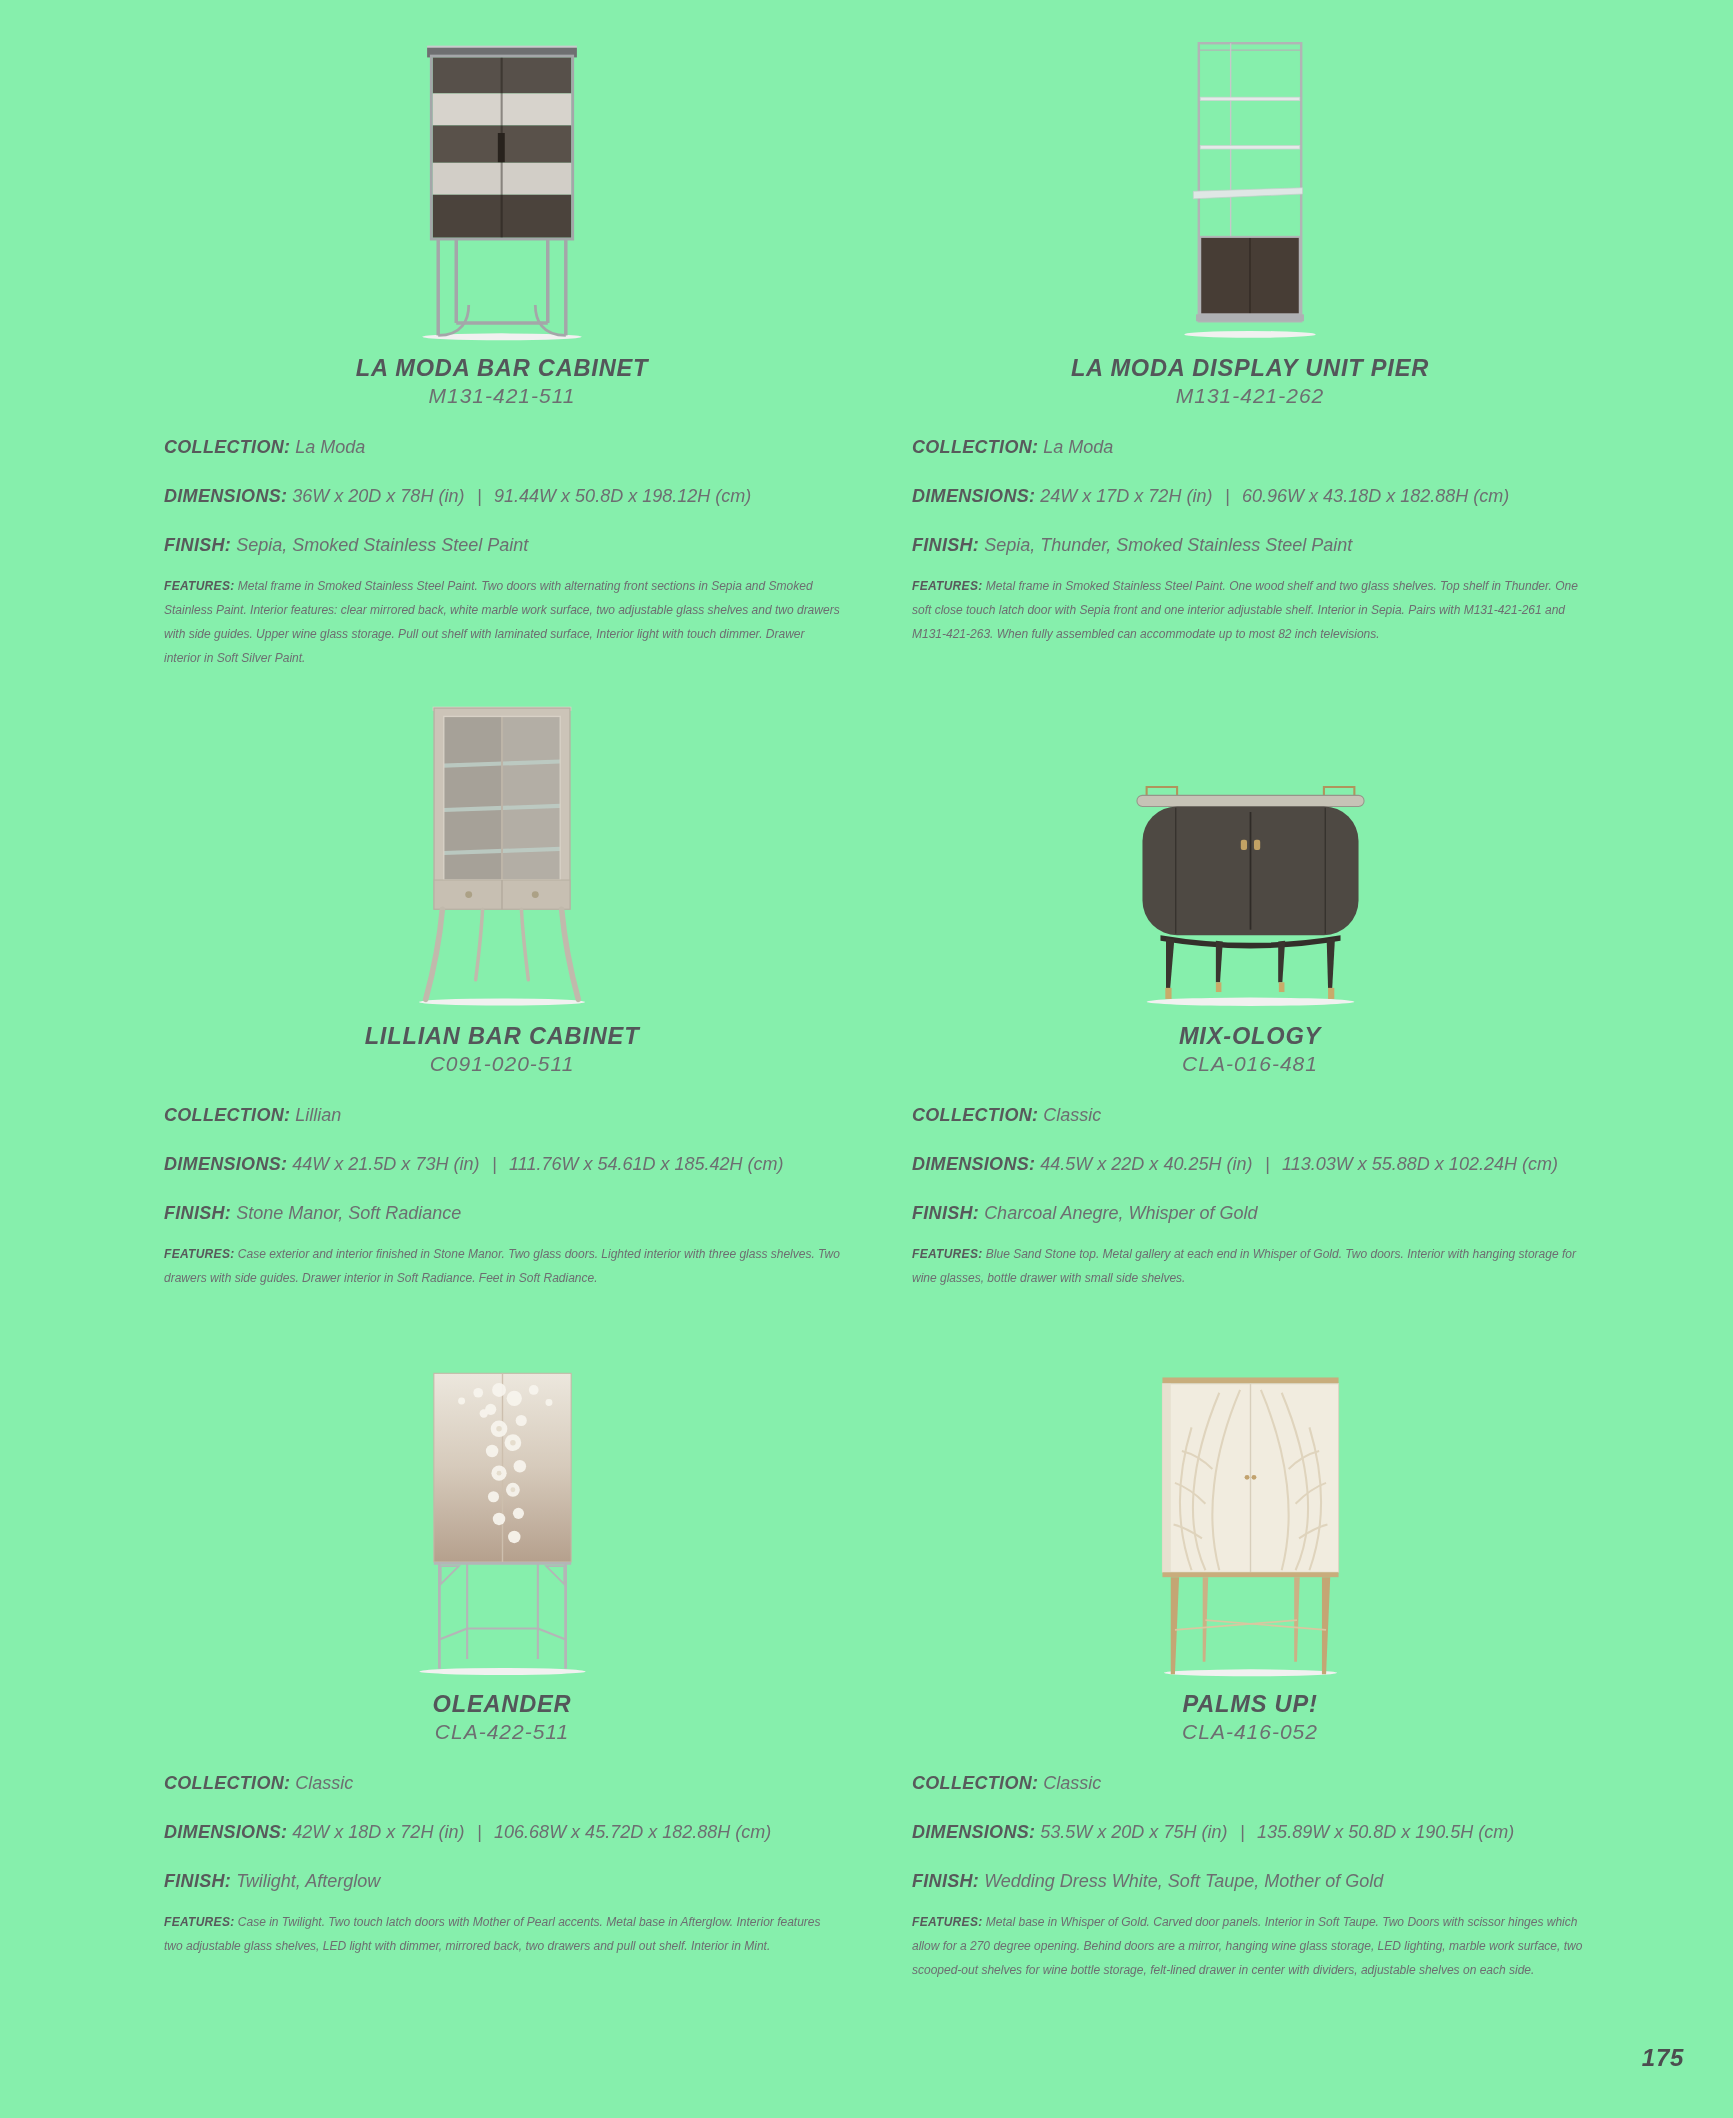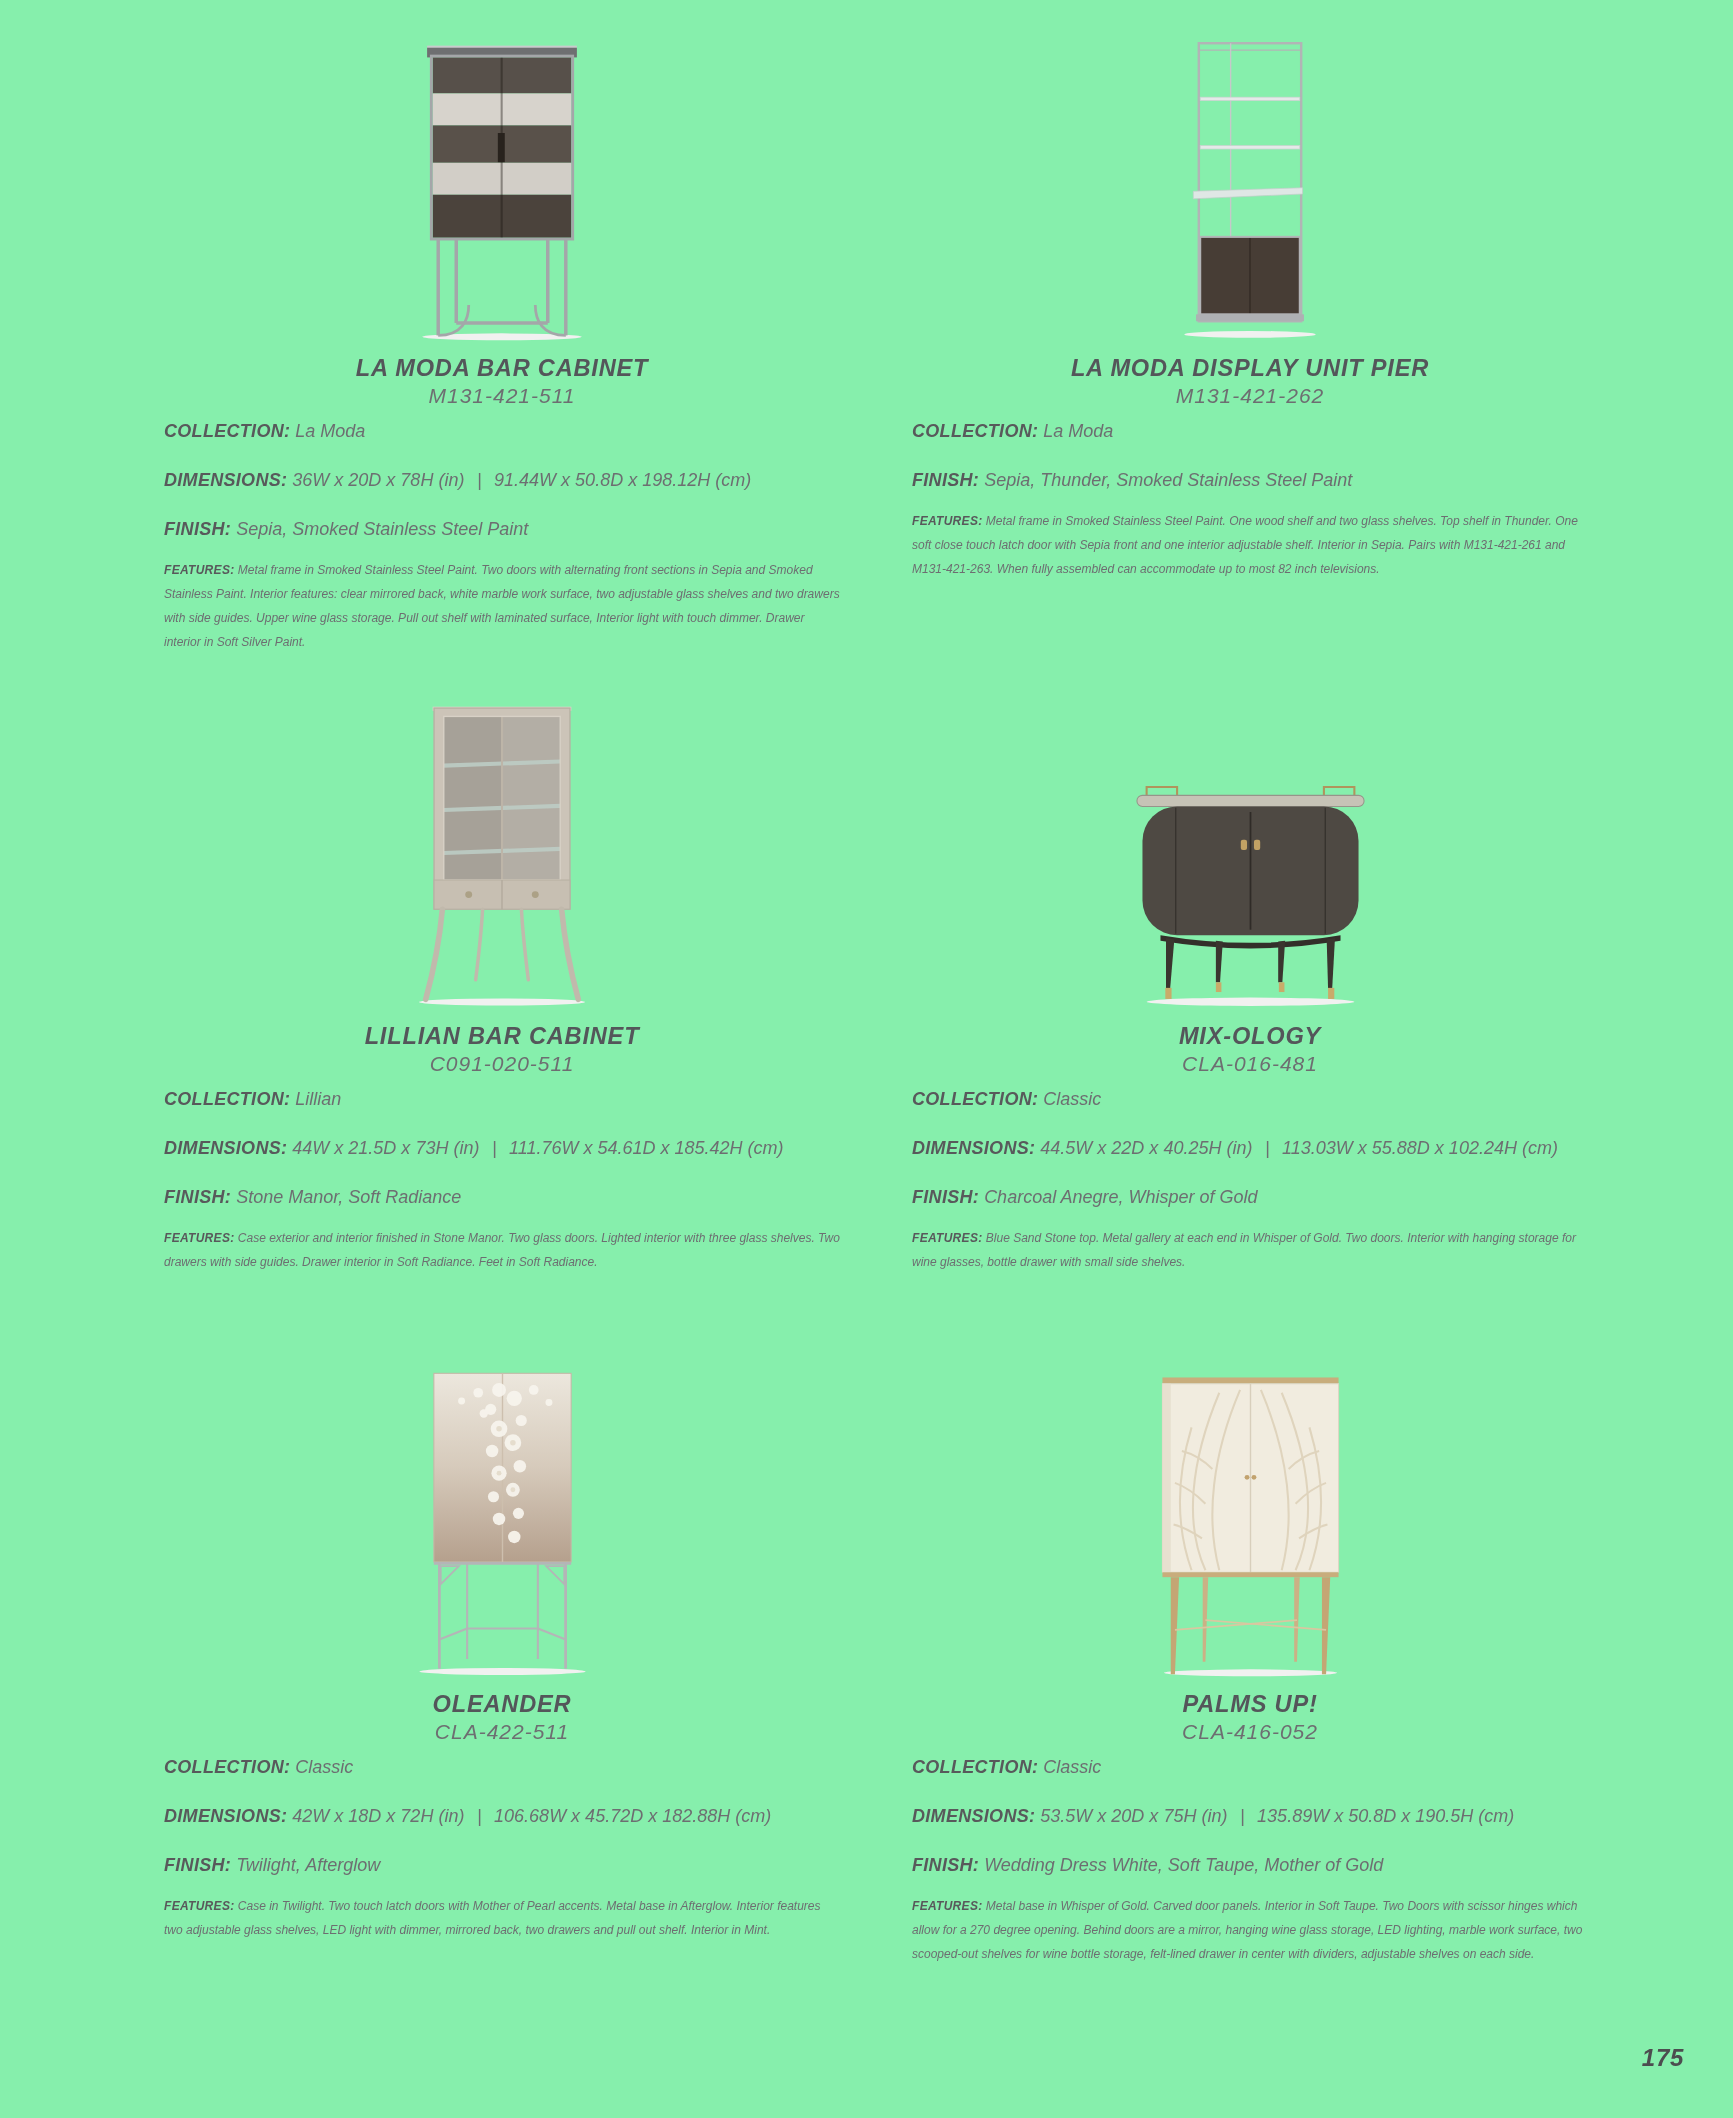--- a/index.html
+++ b/index.html
@@ -50,21 +50,21 @@
     color:#6d6e71;
     text-align:center;
   }
   .detail{
     align-self:stretch;
     font-size:18px;
     line-height:24px;
     color:#6d6e71;
     margin-top:25px;
   }
-  .detail.first{ margin-top:10px; }
+  .detail.first{ margin-top:26px; }
   .detail.dims{ white-space:nowrap; }
   .label{
     font-weight:bold;
     color:#58595b;
     letter-spacing:0.3px;
   }
   .dim-sep{ margin:0 12.5px; color:#6d6e71; }
   .features{
     align-self:stretch;
     margin:17.3px 0 0 0;
@@ -150,20 +150,24 @@
           <path d="M120,300 V412" stroke="#332b24" stroke-width="2"></path>
           <rect x="48" y="300" width="144" height="112" fill="none" stroke="#b2b4b6" stroke-width="3"></rect>
           <rect x="42" y="412" width="156" height="10" fill="#aeb0b3"></rect>
         </svg>
       </div>
       <h2 class="title">LA MODA DISPLAY UNIT PIER</h2>
       <div class="sku">M131-421-262</div>
       <div class="detail first">
         <span class="label">COLLECTION:</span>
         <span>La Moda</span>
+      </div>
+      <div class="detail dims">
+        <span class="label">DIMENSIONS:</span>
+        <span>24W x 17D x 72H (in)</span><span class="dim-sep">|</span><span>60.96W x 43.18D x 182.88H (cm)</span>
       </div>
       <div class="detail">
         <span class="label">FINISH:</span>
         <span>Sepia, Thunder, Smoked Stainless Steel Paint</span>
       </div>
       <p class="features">
         <span class="label">FEATURES:</span>
         <span>Metal frame in Smoked Stainless Steel Paint. One wood shelf and two glass shelves. Top shelf in Thunder. One soft close touch latch door with Sepia front and one interior adjustable shelf. Interior in Sepia. Pairs with M131-421-261 and M131-421-263. When fully assembled can accommodate up to most 82 inch televisions.</span>
       </p>
     </section>

